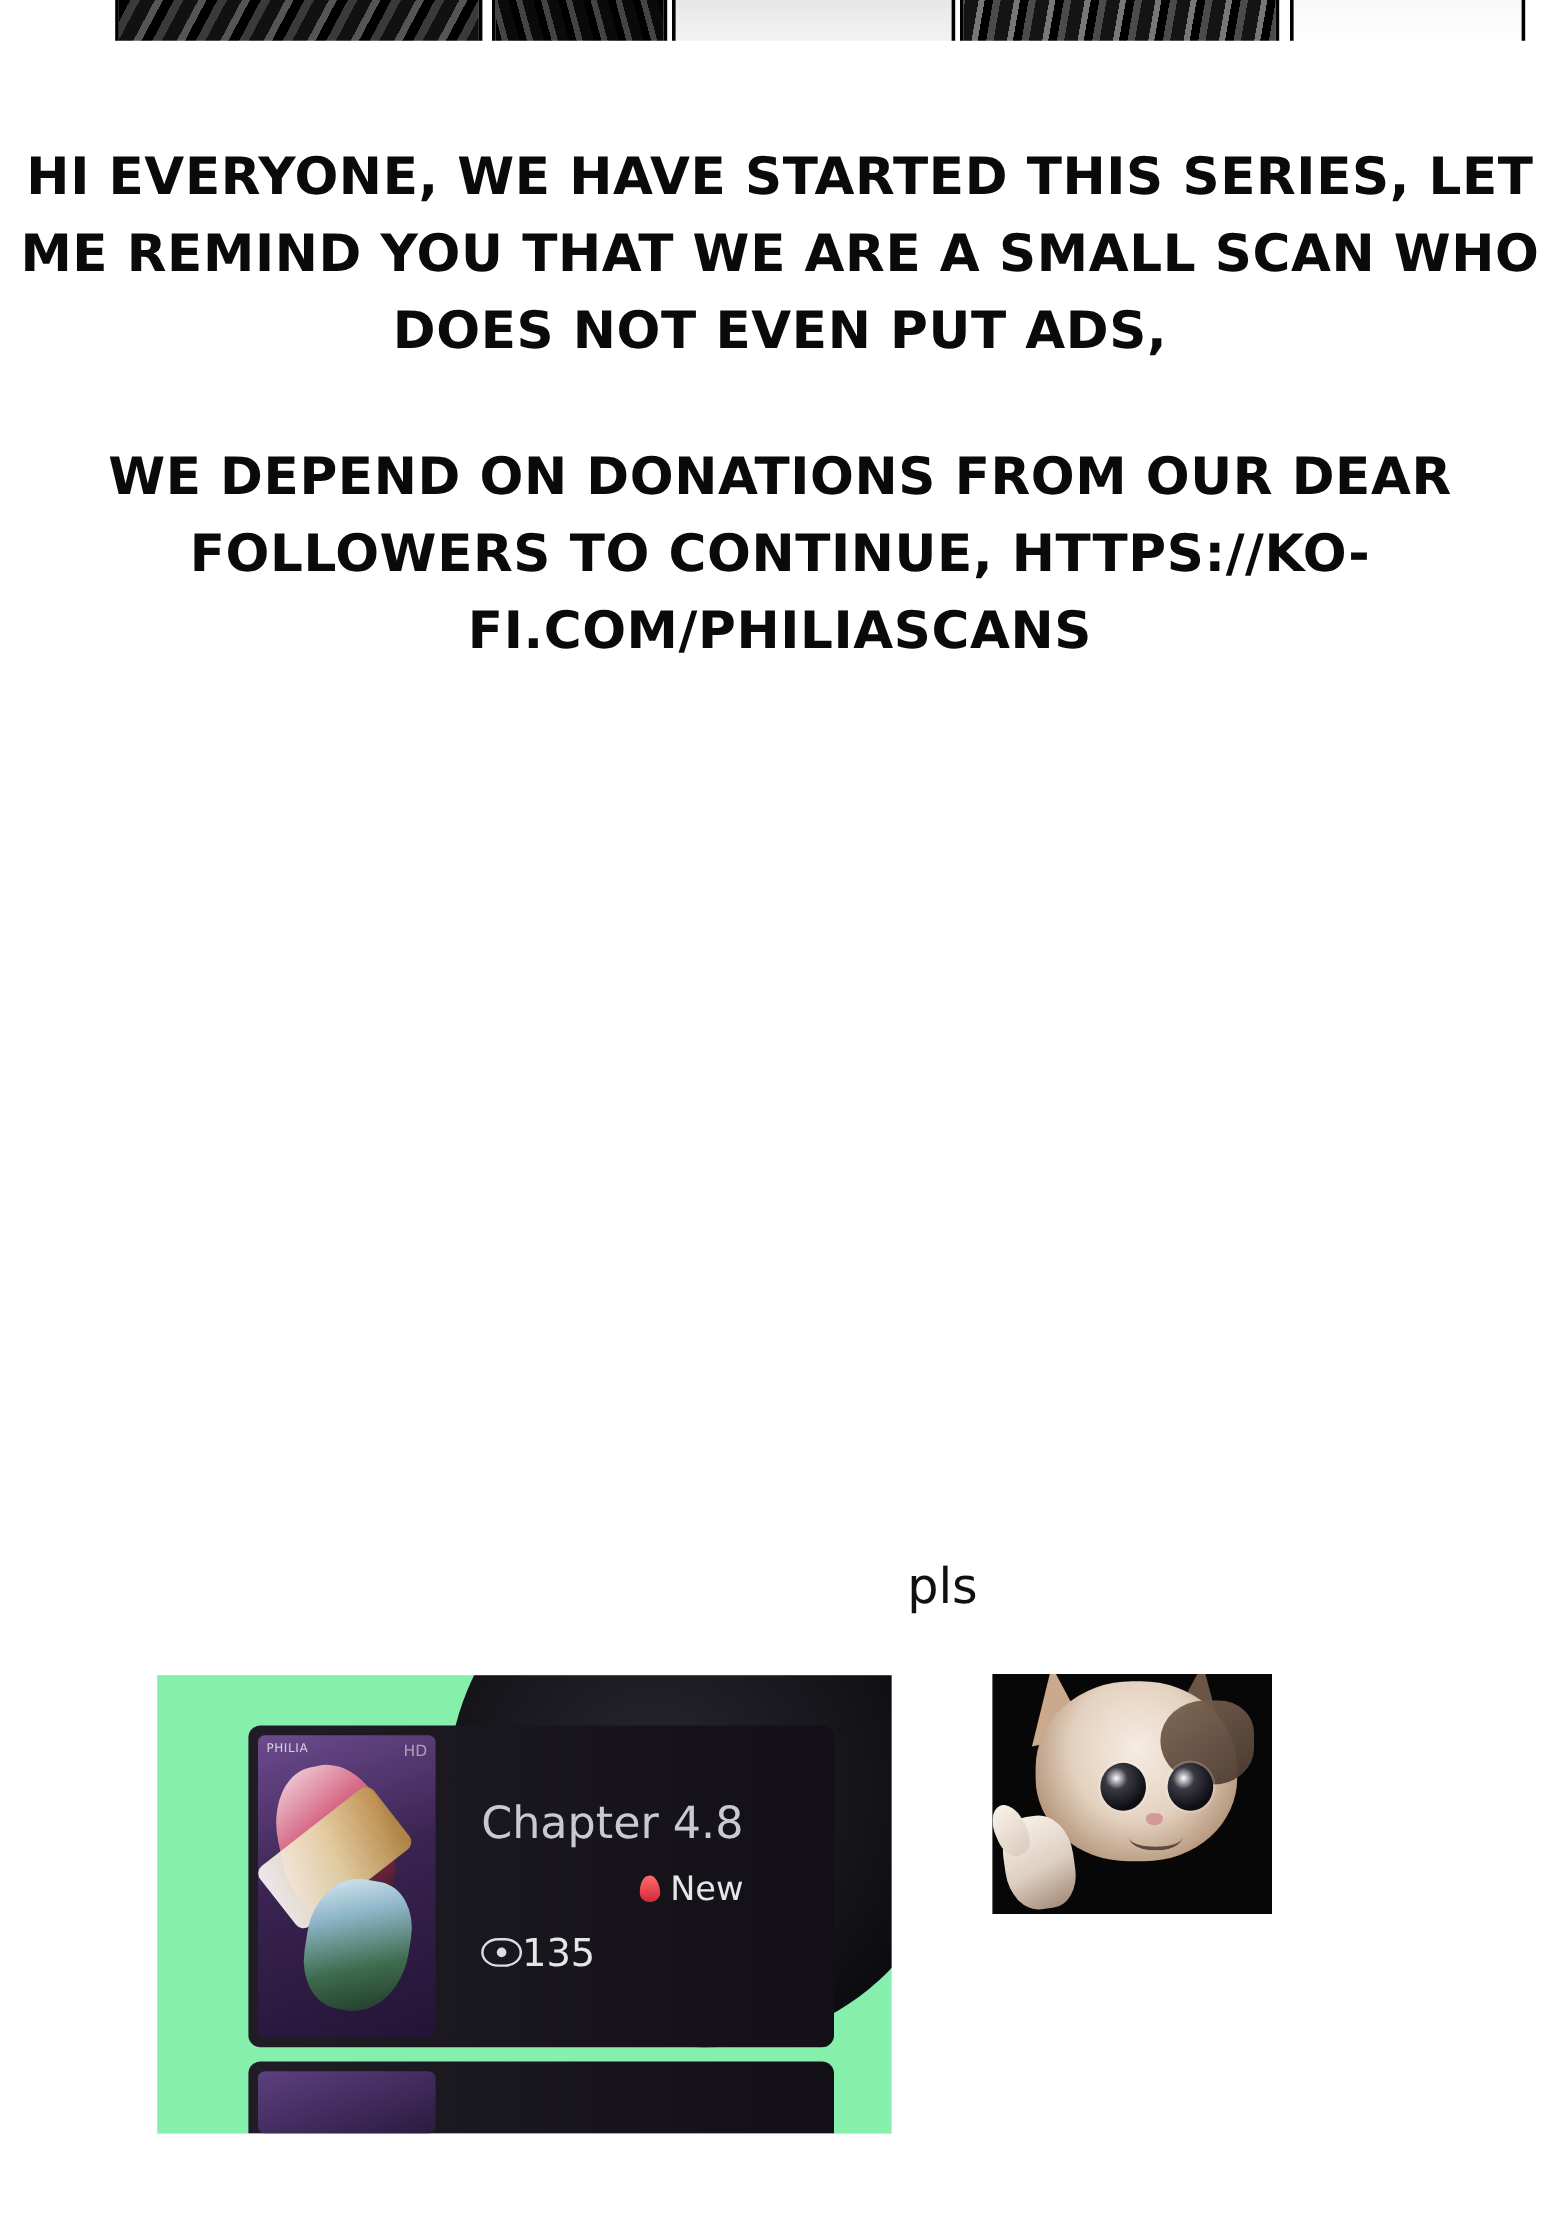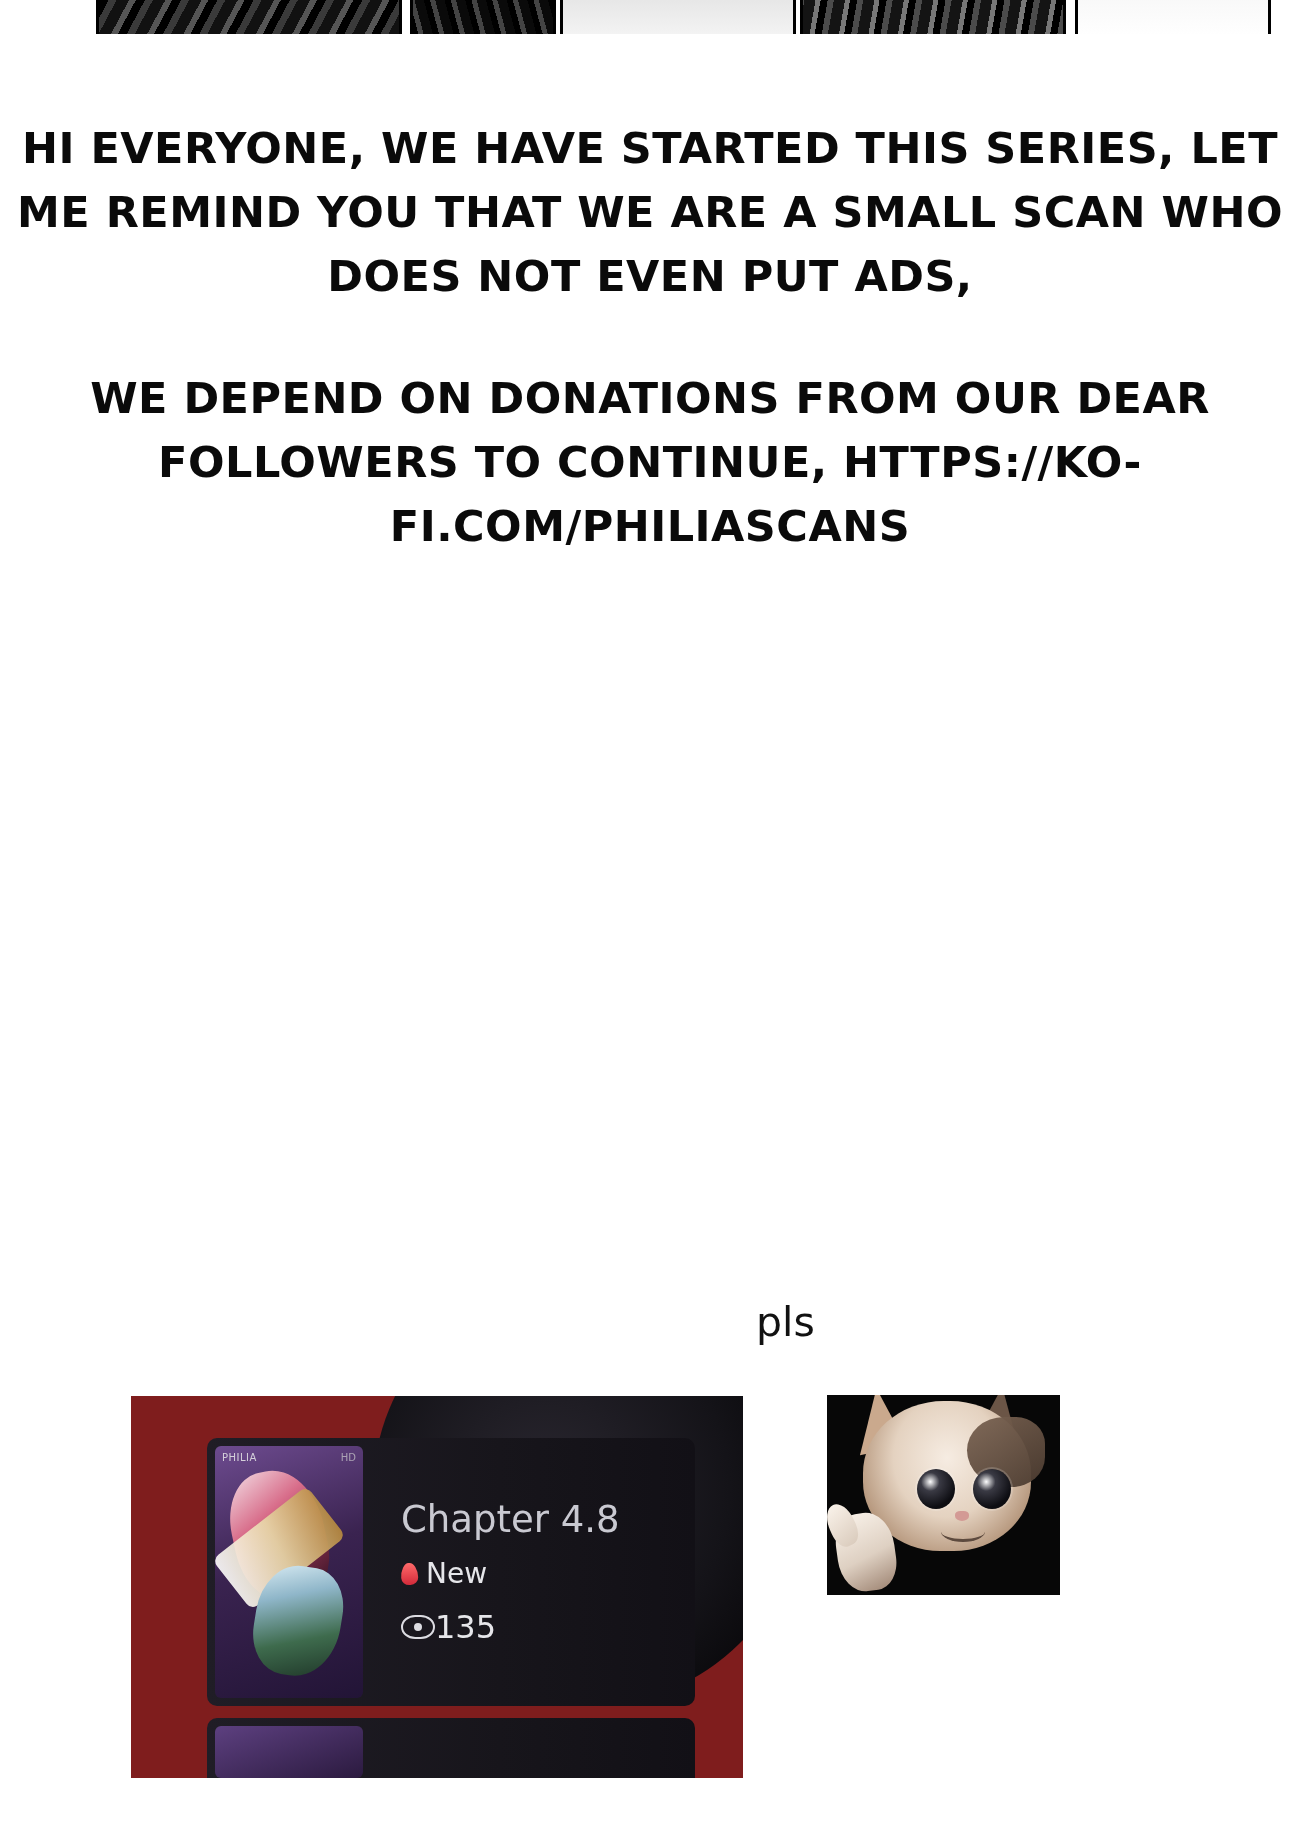--- a/index.html
+++ b/index.html
@@ -75,21 +75,21 @@
     font-style: normal;
   }
 
   
   .app-shot {
     position: absolute;
     left: 131px;
     top: 1396px;
     width: 612px;
     height: 382px;
-    background: #7f1d1d;
+    background: #86efac;
     overflow: hidden;
   }
   .app-shot::before {
     content: "";
     position: absolute;
     right: -60px; top: -120px;
     width: 430px; height: 430px;
     border-radius: 50%;
     background: radial-gradient(circle at 40% 50%, #2a2730 0%, #141318 55%, #0b0a0d 75%);
   }
@@ -133,39 +133,40 @@
     border-radius: 8px;
     opacity: .9;
   }
   .thumb .badge-tl {
     position: absolute; left: 7px; top: 6px;
     font-size: 10px; color: #e8e8e8; opacity: .85;
     letter-spacing: .5px;
   }
   .thumb .badge-tr {
     position: absolute; right: 7px; top: 6px;
-    font-size: 10px; color: #cfcfcf; opacity: .7;
+    font-size: 13px; color: #cfcfcf; opacity: .7;
   }
   .chapter-meta {
     margin: 60px 0 0 38px;
     color: #d8d8dd;
   }
   .chapter-title {
     font-size: 37px;
     font-weight: 400;
     color: #c9c9d1;
     font-family: "DejaVu Sans", sans-serif;
   }
   .chapter-new {
     margin-top: 16px;
     font-size: 28px;
     color: #e6e6ea;
     display: flex;
     align-items: center;
     gap: 8px;
+    justify-content: flex-end;
   }
   .flame-icon {
     display: inline-block;
     width: 17px; height: 22px;
     background: linear-gradient(180deg,#ff6a6a,#d32a3a);
     border-radius: 50% 50% 50% 50% / 70% 70% 35% 35%;
     transform: rotate(-3deg);
   }
   .chapter-views {
     margin-top: 18px;

